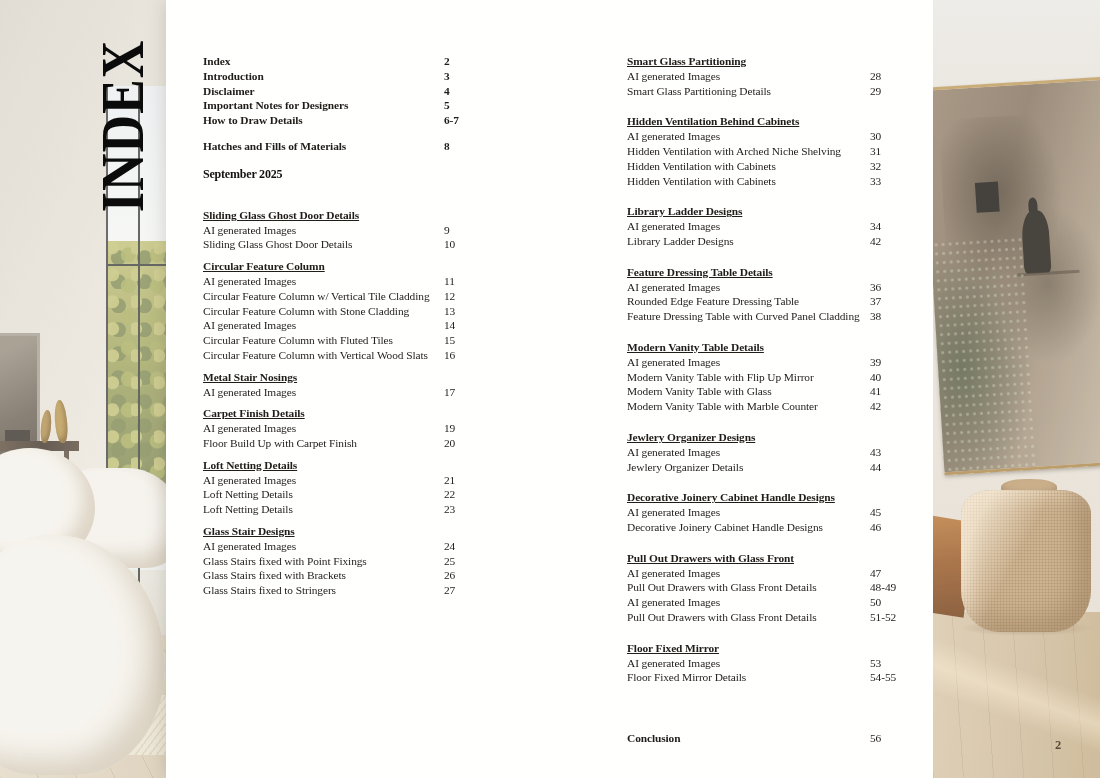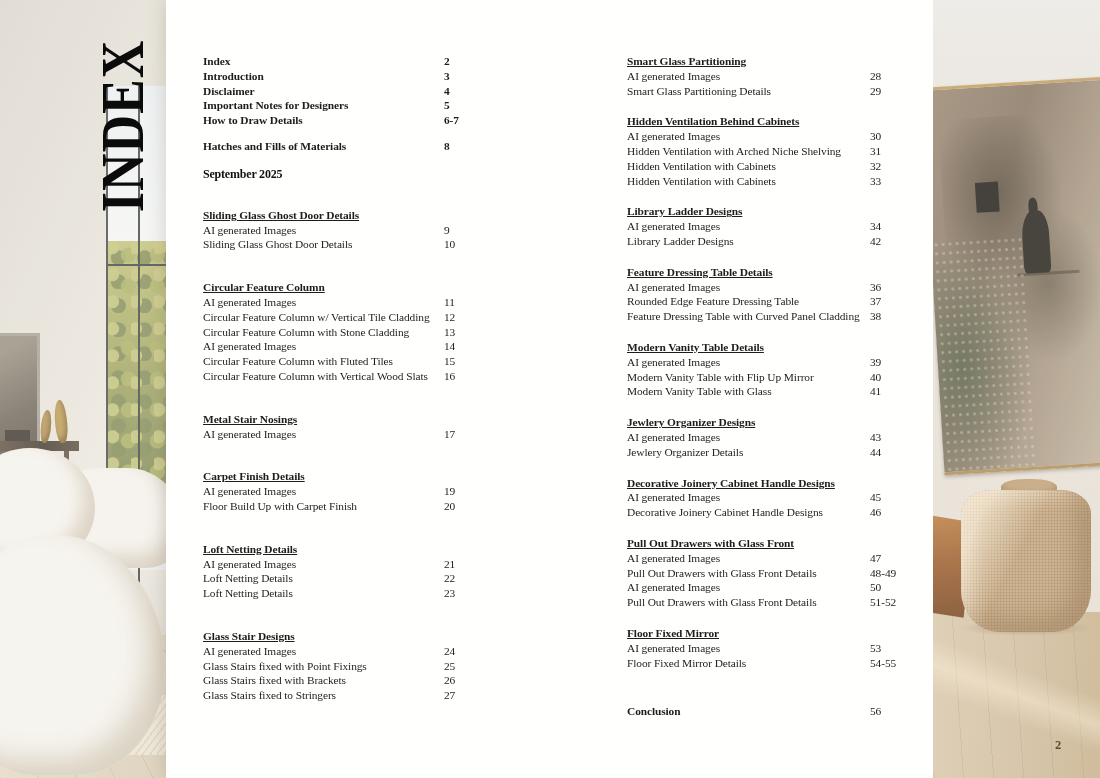--- a/index.html
+++ b/index.html
@@ -93,28 +93,28 @@
   
   #sheet{left:166px;top:0;width:767px;height:778px;background:#fffffe;box-shadow:0 0 18px rgba(100,90,75,.25);}
   .col{position:absolute;top:54px;color:#201d19;}
   #col-left{left:203px;width:340px;--pagex:241px;}
   #col-right{left:627px;width:300px;--pagex:243px;}
   .toc-row{position:relative;height:14.8px;font-size:11.4px;letter-spacing:-0.1px;white-space:nowrap;line-height:14.8px;}
   .toc-label{position:absolute;left:0;top:0;}
   .toc-page{position:absolute;left:var(--pagex);top:0;}
   .bold{font-weight:700;}
   .bold-label .toc-label{font-weight:700;}
-  .toc-group{margin-top:28px;}
+  .toc-group{margin-top:7px;}
   #col-right .toc-group{margin-top:16px;}
   #col-right .toc-group:first-child{margin-top:0;}
   .toc-group-title{margin:0;font-size:11.4px;font-weight:700;height:14.8px;line-height:14.8px;letter-spacing:-0.1px;white-space:nowrap;text-decoration:underline;}
   #standalone{margin-top:11px;font-weight:bold;}
   #season-heading{margin:13px 0 26px 0;font-size:12px;font-weight:700;letter-spacing:-0.2px;color:#141210;}
   #left-groups .toc-group:first-child{margin-top:0;}
-  #conclusion-row{margin-top:34px;text-align:right;}
+  #conclusion-row{margin-top:46px;text-align:right;}
 </style>
 </head>
 <body>
 
 <div class="stage">
 
   <div class="ph" id="photo-left">
     <div class="ph" id="l-art"></div>
     <div class="ph" id="l-window">
       <div class="ph" id="l-sky"></div>
@@ -333,20 +333,24 @@
             <span class="toc-page">39</span>
           </div>
           <div class="toc-row">
             <span class="toc-label">Modern Vanity Table with Flip Up Mirror</span>
             <span class="toc-page">40</span>
           </div>
           <div class="toc-row">
             <span class="toc-label">Modern Vanity Table with Glass</span>
             <span class="toc-page">41</span>
           </div>
+          <div class="toc-row">
+            <span class="toc-label">Modern Vanity Table with Marble Counter</span>
+            <span class="toc-page">42</span>
+          </div>
         </section>
         <section class="toc-group">
           <h3 class="toc-group-title">Jewlery Organizer Designs</h3>
           <div class="toc-row">
             <span class="toc-label">AI generated Images</span>
             <span class="toc-page">43</span>
           </div>
           <div class="toc-row">
             <span class="toc-label">Jewlery Organizer Details</span>
             <span class="toc-page">44</span>

